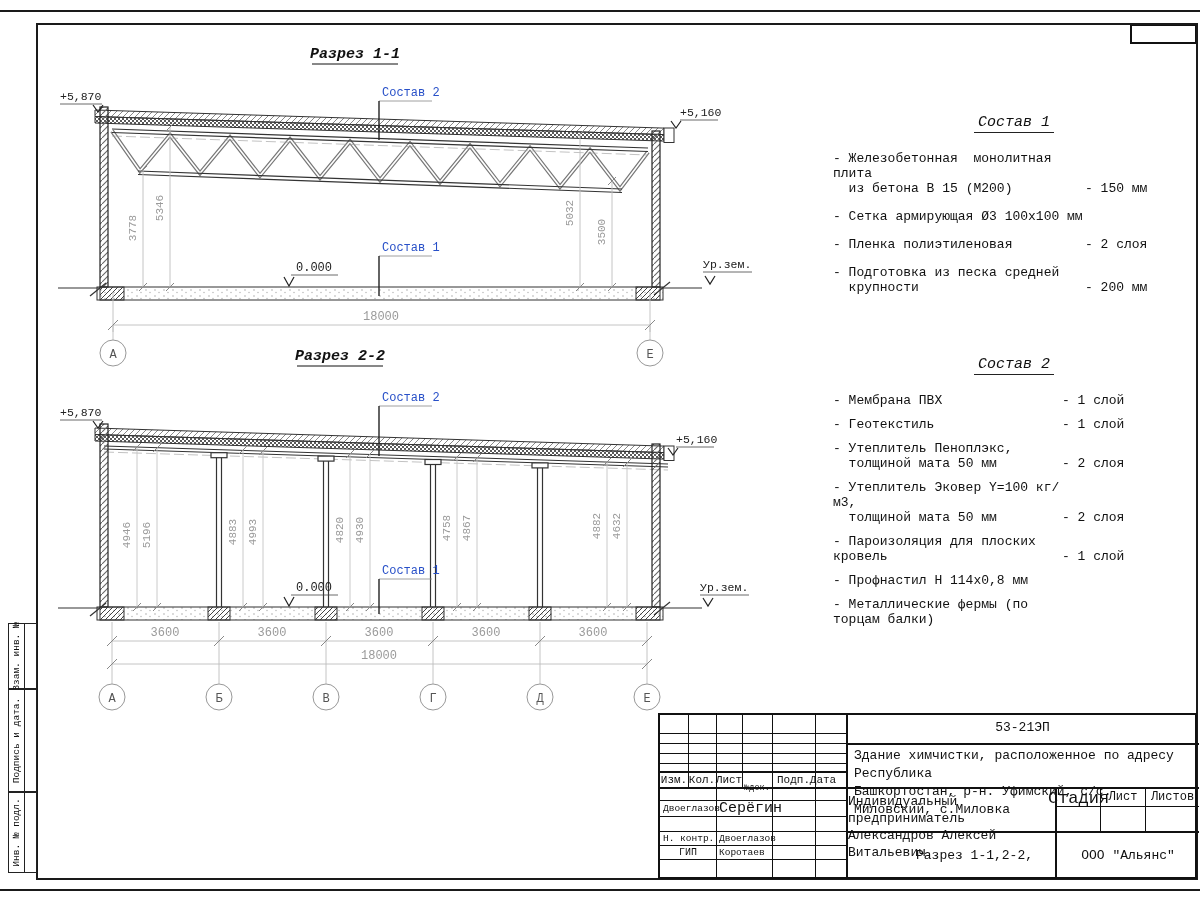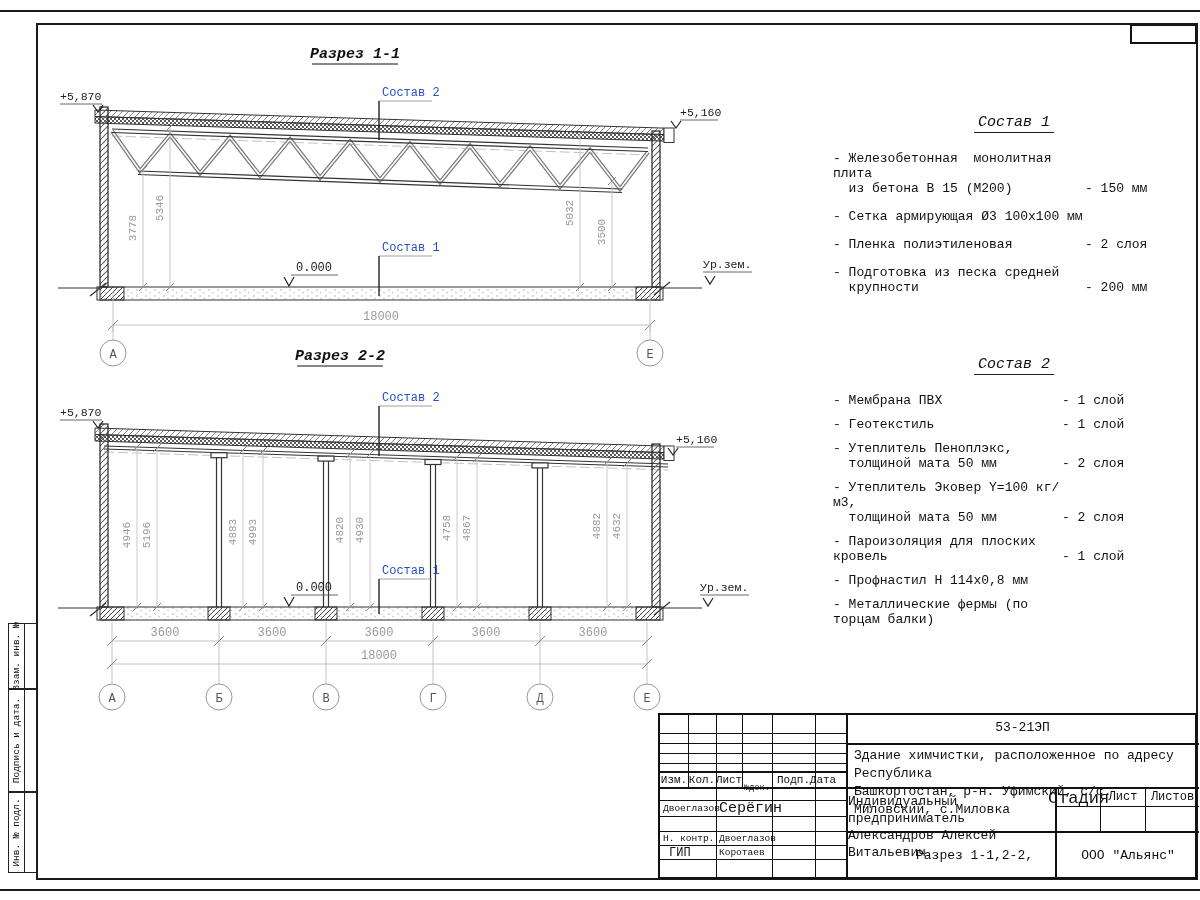--- a/index.html
+++ b/index.html
@@ -456,21 +456,21 @@
     <div class="cell" style="left:28px;top:57px;width:28px;height:16px;font-size:11px;">Кол.</div>
     <div class="cell" style="left:56px;top:57px;width:26px;height:16px;font-size:11px;">Лист</div>
     <div class="cell" style="left:82px;top:57px;width:30px;height:32px;font-size:8.5px;">№док.</div>
     <div class="cell" style="left:112px;top:57px;width:43px;height:16px;font-size:11px;">Подп.</div>
     <div class="cell" style="left:155px;top:57px;width:16px;height:16px;font-size:11px;">Дата</div>
 
     <div class="cell left" style="left:3px;top:86px;width:53px;height:15px;font-size:9.5px;">Двоеглазов</div>
     <div class="cell left" style="left:59px;top:86px;width:53px;height:15px;font-size:15px;">Серёгин</div>
     <div class="cell left" style="left:3px;top:117px;width:53px;height:13px;font-size:9.5px;">Н. контр.</div>
     <div class="cell left" style="left:59px;top:117px;width:53px;height:13px;font-size:9.5px;">Двоеглазов</div>
-    <div class="cell left" style="left:9px;top:131px;width:53px;height:13px;font-size:12px;">ГИП</div>
+    <div class="cell left" style="left:19px;top:131px;width:53px;height:13px;font-size:10px;">ГИП</div>
     <div class="cell left" style="left:59px;top:131px;width:53px;height:13px;font-size:9.5px;">Коротаев</div>
 
     <div class="cell" style="left:186px;top:0;width:353px;height:24px;font-size:13px;">53-21ЭП</div>
     <div class="abs" style="left:194px;top:32px;width:340px;font-size:13px;line-height:18px;color:#111;">
       <div>Здание химчистки,  расположенное по адресу Республика</div>
       <div>Башкортостан, р-н. Уфимский, с/с. Миловский, с.Миловка</div>
     </div>
     <div class="abs" style="left:188px;top:78px;width:206px;font-size:13px;line-height:17px;color:#111;">
       <div>Индивидуальный предприниматель</div>
       <div>Александров Алексей Витальевич</div>

